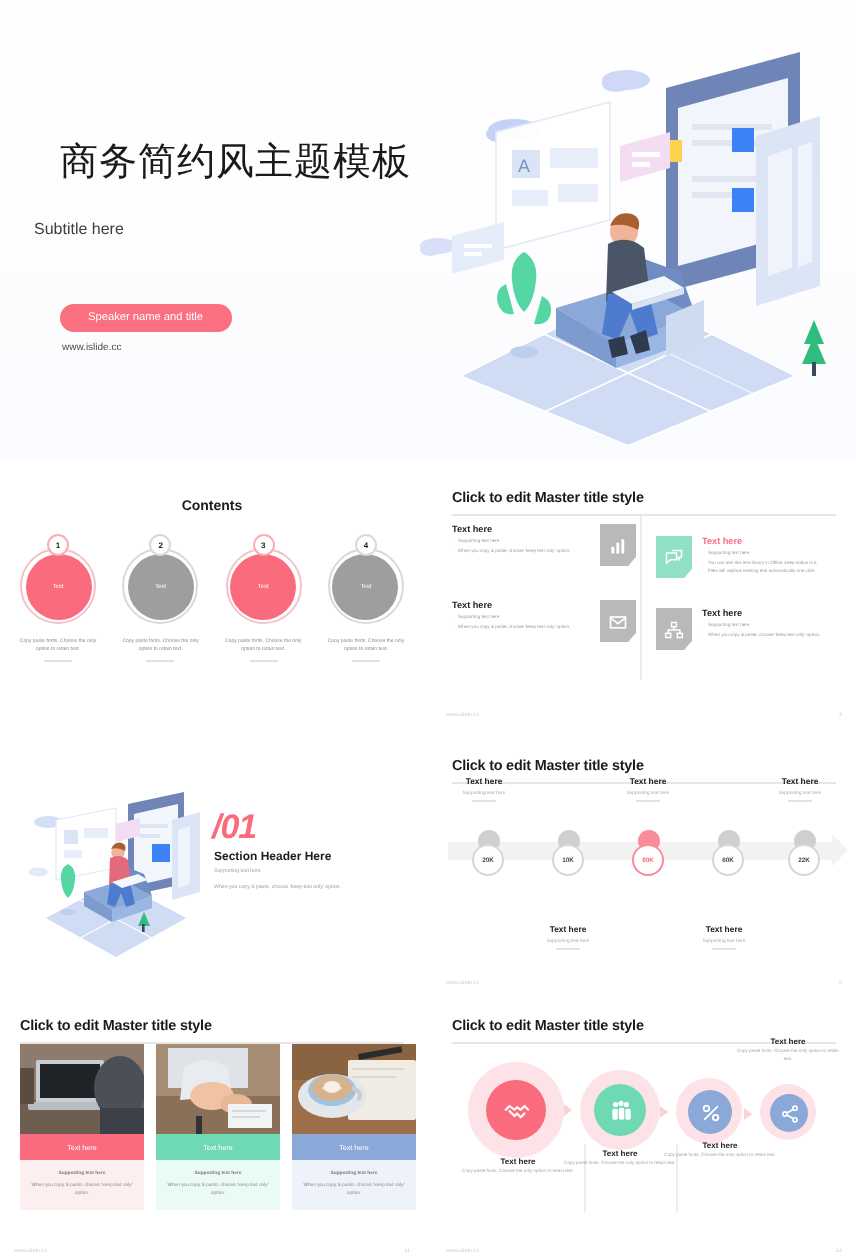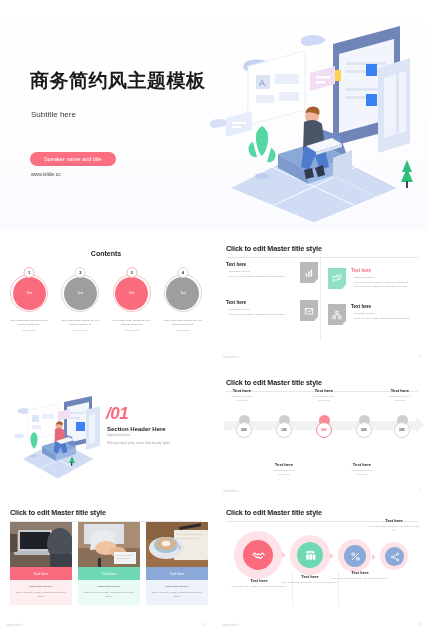--- a/index.html
+++ b/index.html
@@ -30,23 +30,23 @@
   .footer {
     position: absolute; bottom: 3px; left: 7px; right: 7px;
     display: flex; justify-content: space-between; align-items: center;
     font-size: 2.6px; color: #c9c9c9; letter-spacing: 0.1px;
   }
 
   
   .t-bg { position: absolute; inset: 0; background: linear-gradient(180deg,#ffffff 0%,#fdfdff 60%,#fafbff 100%); }
   .t-head {
     position: absolute; left: 30px; top: 68px;
-    font-size: 19px; font-weight: bold; color: #1a1a1a; letter-spacing: 0.5px;
-  }
-  .t-sub { position: absolute; left: 31px; top: 110px; font-size: 8px; color: #3d3d3d; text-align: right; }
+    font-size: 19px; font-weight: normal; color: #1a1a1a; letter-spacing: 0.5px;
+  }
+  .t-sub { position: absolute; left: 17px; top: 110px; font-size: 8px; color: #3d3d3d; text-align: right; }
   .t-pill {
     position: absolute; left: 30px; top: 152px;
     background: #fa7080; color: #ffffff;
     font-size: 5.6px; border-radius: 9px;
     padding: 4px 14px 4px 14px; white-space: nowrap;
   }
   .t-url { position: absolute; left: 31px; top: 171px; font-size: 5px; color: #4a4a4a; }
 
   
   .iso { position: absolute; left: 200px; top: 18px; width: 228px; height: 205px; }

